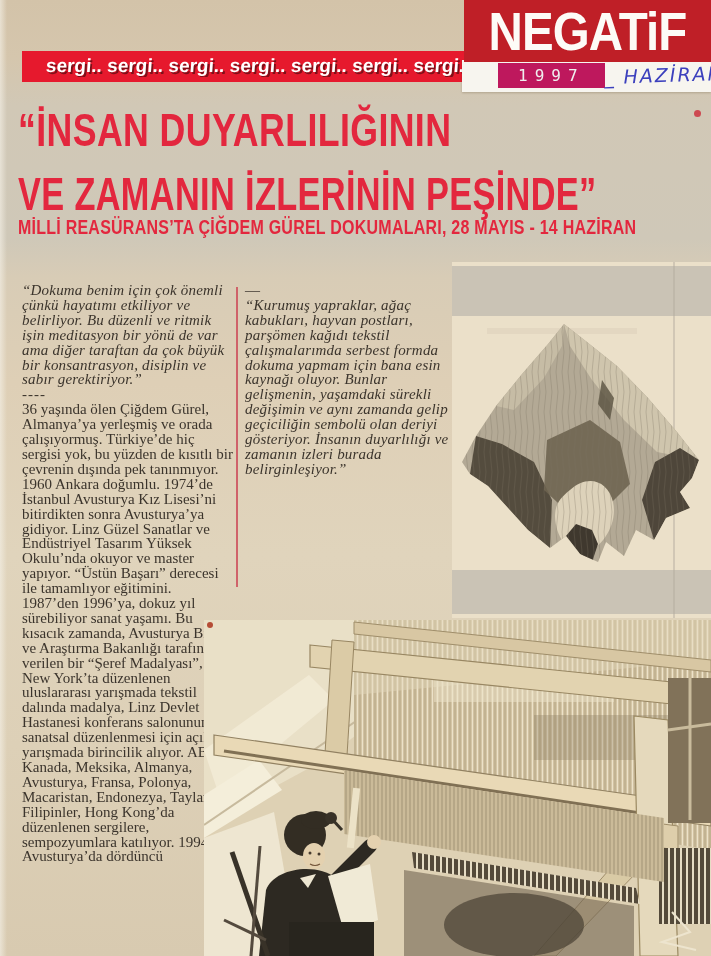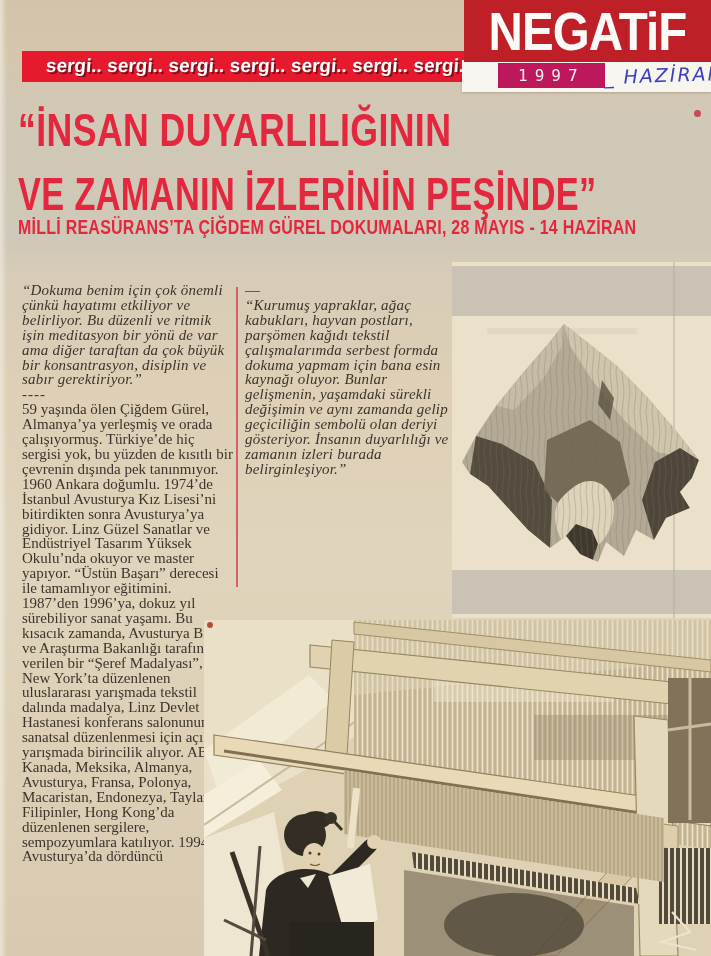--- a/index.html
+++ b/index.html
@@ -67,21 +67,21 @@
   </div>
   <div class="red-speck"></div>
 
   <div class="hl hl1">“İNSAN DUYARLILIĞININ</div>
   <div class="hl hl2">VE ZAMANIN İZLERİNİN PEŞİNDE”</div>
   <div class="hl deck">MİLLİ REASÜRANS’TA ÇİĞDEM GÜREL DOKUMALARI, 28 MAYIS - 14 HAZİRAN</div>
 
   <div class="col col-left">
     <p class="quote">“Dokuma benim için çok önemli çünkü hayatımı etkiliyor ve belirliyor. Bu düzenli ve ritmik işin meditasyon bir yönü de var ama diğer taraftan da çok büyük bir konsantrasyon, disiplin ve sabır gerektiriyor.”</p>
     <p class="divider">----</p>
-    <p>59 yaşında ölen Çiğdem Gürel, Almanya’ya yerleşmiş ve orada çalışıyormuş. Türkiye’de hiç sergisi yok, bu yüzden de kısıtlı bir çevrenin dışında pek tanınmıyor.</p>
+    <p>36 yaşında ölen Çiğdem Gürel, Almanya’ya yerleşmiş ve orada çalışıyormuş. Türkiye’de hiç sergisi yok, bu yüzden de kısıtlı bir çevrenin dışında pek tanınmıyor.</p>
     <p>1960 Ankara doğumlu. 1974’de İstanbul Avusturya Kız Lisesi’ni bitirdikten sonra Avusturya’ya gidiyor. Linz Güzel Sanatlar ve Endüstriyel Tasarım Yüksek Okulu’nda okuyor ve master yapıyor. “Üstün Başarı” derecesi ile tamamlıyor eğitimini.</p>
     <p>1987’den 1996’ya, dokuz yıl sürebiliyor sanat yaşamı. Bu kısacık zamanda, Avusturya Bilim ve Araştırma Bakanlığı tarafından verilen bir “Şeref Madalyası”, New York’ta düzenlenen uluslararası yarışmada tekstil dalında madalya, Linz Devlet Hastanesi konferans salonunun sanatsal düzenlenmesi için açılan yarışmada birincilik alıyor. ABD, Kanada, Meksika, Almanya, Avusturya, Fransa, Polonya, Macaristan, Endonezya, Tayland, Filipinler, Hong Kong’da düzenlenen sergilere, sempozyumlara katılıyor. 1994’te Avusturya’da dördüncü</p>
   </div>
   <div class="col-rule"></div>
   <div class="col col-right">
     <p class="divider">—</p>
     <p class="quote">“Kurumuş yapraklar, ağaç kabukları, hayvan postları, parşömen kağıdı tekstil çalışmalarımda serbest formda dokuma yapmam için bana esin kaynağı oluyor. Bunlar gelişmenin, yaşamdaki sürekli değişimin ve aynı zamanda gelip geçiciliğin sembolü olan deriyi gösteriyor. İnsanın duyarlılığı ve zamanın izleri burada belirginleşiyor.”</p>
   </div>
 
   <svg class="fig fig-tapestry" viewBox="0 0 259 356" role="img">

